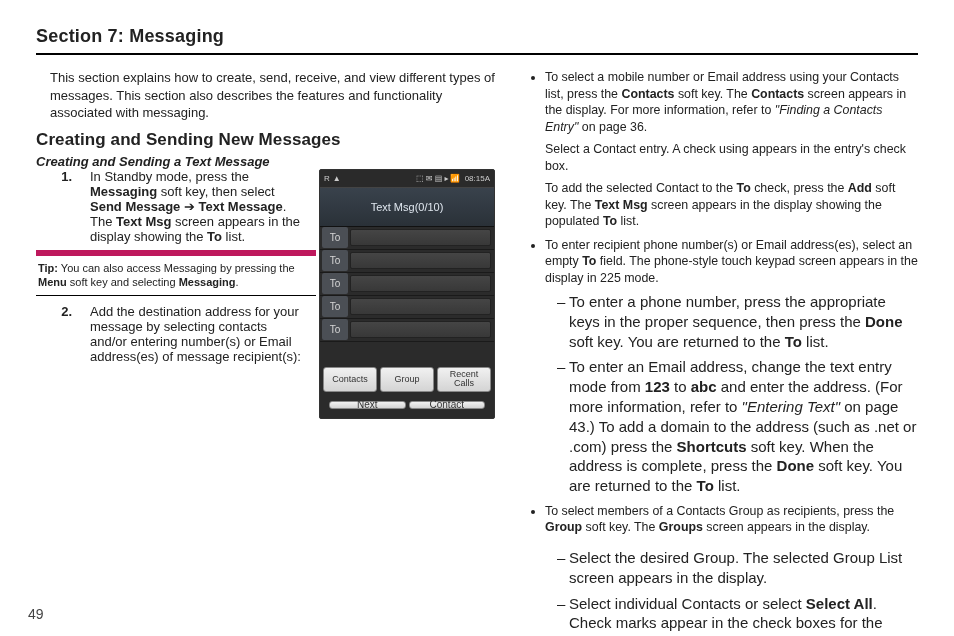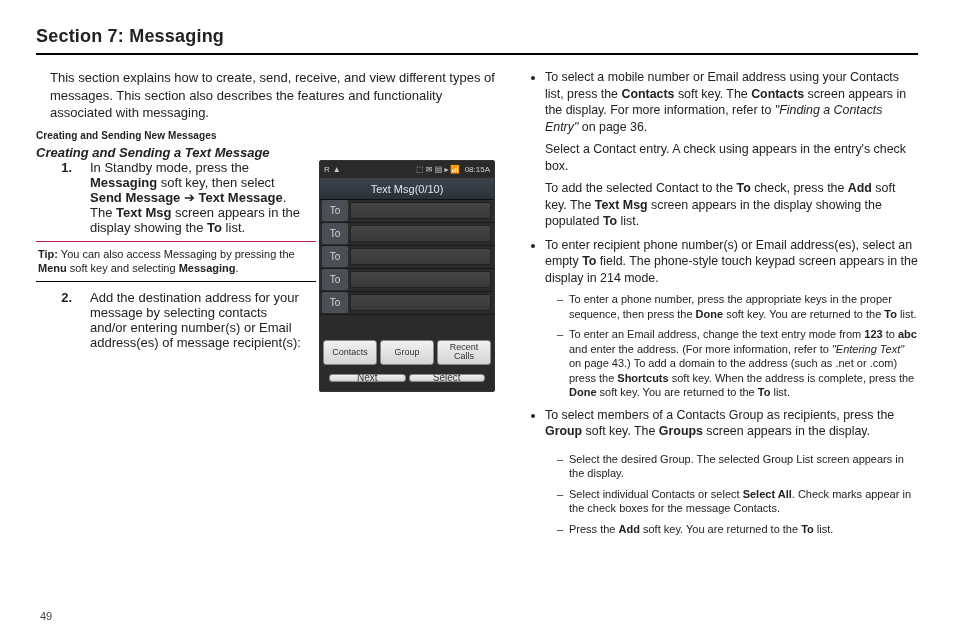--- a/index.html
+++ b/index.html
@@ -23,21 +23,21 @@
   }
   .columns {
     display: flex;
     gap: 32px;
   }
   .col-left   { flex: 1 1 54%; }
   .col-right  { flex: 1 1 46%; }
   p { line-height: 1.35; margin-bottom: 8px; }
   .h2 {
     font-weight: 900;
-    font-size: 10px;
+    font-size: 17px;
     margin-top: 2px;
     letter-spacing: 0.1px;
   }
   .h3 {
     font-weight: 900;
     font-style: italic;
     font-size: 13px;
     margin-top: 4px;
     margin-bottom: 0;
   }
@@ -55,43 +55,43 @@
   }
   .step-text-col { flex: 1; padding-right: 8px; }
   .float-phone {
     float: right;
     width: 176px;
     margin-left: 8px;
   }
   .clearfix::after { content:""; display:block; clear:both; }
 
   .tip-block {
-    border-top: 1px solid #be185d;
+    border-top: 6px solid #be185d;
     border-bottom: 1px solid #000;
     font-size: 11px;
     padding: 5px 2px;
     margin: 2px 0 8px 0;
     line-height: 1.35;
   }
   .tip-block .tip-label { font-weight: 700; }
   .b { font-weight: 700; }
   .i { font-style: italic; }
 
   ul.bullets { list-style: disc; padding-left: 18px; font-size: 12.4px; line-height:1.33; }
   ul.bullets > li { margin-bottom: 7px; }
-  ul.dashes { list-style: none; padding-left: 12px; font-size: 11px; line-height:1.32; }
+  ul.dashes { list-style: none; padding-left: 12px; font-size: 15px; line-height:1.32; }
   ul.dashes > li { position: relative; padding-left: 12px; margin-bottom: 6px; }
   ul.dashes > li::before { content: "–"; position:absolute; left:0; }
   .sub-para { margin-bottom:6px; font-size:12.4px; line-height:1.33; }
 
   .page-num {
     position: absolute;
-    left: 40px;
+    left: 28px;
     bottom: 14px;
-    font-size: 11px;
+    font-size: 14px;
     color: #444;
   }
 
   
   .phone {
     width: 176px;
     border: 1px solid #333;
     background: #2e2e2e;
     border-radius: 2px;
     overflow: hidden;
@@ -104,21 +104,21 @@
     display:flex;
     align-items:center;
     justify-content:flex-end;
     padding: 0 4px;
     gap:4px;
   }
   .ph-status .left {
     flex:1; display:flex; gap:3px; align-items:center;
   }
   .ph-title {
-    height: 22px;
+    height: 40px;
     background: linear-gradient(#39424c,#2a3138);
     color: #dfe6ee;
     font-size: 11px;
     display:flex;
     align-items:center;
     justify-content:center;
     border-top:1px solid #444;
     border-bottom:1px solid #111;
   }
   .to-row {
@@ -237,21 +237,21 @@
             </div>
           <div class="ph-spacer"></div>
           <div class="tab-buttons">
             <div class="tab-btn">Contacts</div>
             <div class="tab-btn">Group</div>
             <div class="tab-btn" style="white-space:pre-line;line-height:1.0;">Recent
 Calls</div>
           </div>
           <div class="soft-keys">
             <div class="soft-btn">Next</div>
-            <div class="soft-btn">Select</div>
+            <div class="soft-btn">Contact</div>
           </div>
         </div>
       </div>
 
       <div class="step-row">
         <div class="step-num-col">1.</div>
         <div class="step-text-col">
           <span class="frag">In Standby mode, press the </span><span class="b frag">Messaging</span><span class="frag"> soft key, then select </span><span class="b frag">Send Message</span><span class="frag"> ➔ </span><span class="b frag">Text Message</span><span class="frag">. The </span><span class="b frag">Text Msg</span><span class="frag"> screen appears in the display showing the </span><span class="b frag">To</span><span class="frag"> list.</span>
         </div>
       </div>
@@ -273,21 +273,21 @@
     <ul class="bullets">
       <li>
         <span>To select a mobile number or Email address using your Contacts list, press the </span><span class="b">Contacts</span><span> soft key. The </span><span class="b">Contacts</span><span> screen appears in the display. For more information, refer to </span><span class="i">"Finding a Contacts Entry"</span><span>  on page 36.</span>
         <div class="sub-para" style="margin-top:6px;">Select a Contact entry. A check using appears in the entry's check box.</div>
         <div class="sub-para">
           <span>To add the selected Contact to the </span><span class="b">To</span><span> check, press the </span><span class="b">Add</span><span> soft key. The </span><span class="b">Text Msg</span><span> screen appears in the display showing the populated </span><span class="b">To</span><span> list.</span>
         </div>
       </li>
 
       <li>
-        <span>To enter recipient phone number(s) or Email address(es), select an empty </span><span class="b">To</span><span> field. The phone-style touch keypad screen appears in the display in 214 mode.</span>
+        <span>To enter recipient phone number(s) or Email address(es), select an empty </span><span class="b">To</span><span> field. The phone-style touch keypad screen appears in the display in 225 mode.</span>
         <ul class="dashes" style="margin-top:6px;">
           <li>
             <span>To enter a phone number, press the appropriate keys in the proper sequence, then press the </span><span class="b">Done</span><span> soft key. You are returned to the </span><span class="b">To</span><span> list.</span>
           </li>
           <li>
             <span>To enter an Email address, change the text entry mode from </span><span class="b">123</span><span> to </span><span class="b">abc</span><span> and enter the address. (For more information, refer to </span><span class="i">"Entering Text"</span><span>  on page 43.) To add a domain to the address (such as .net or .com) press the </span><span class="b">Shortcuts</span><span> soft key. When the address is complete, press the </span><span class="b">Done</span><span> soft key. You are returned to the </span><span class="b">To</span><span> list.</span>
           </li>
         </ul>
       </li>
 

